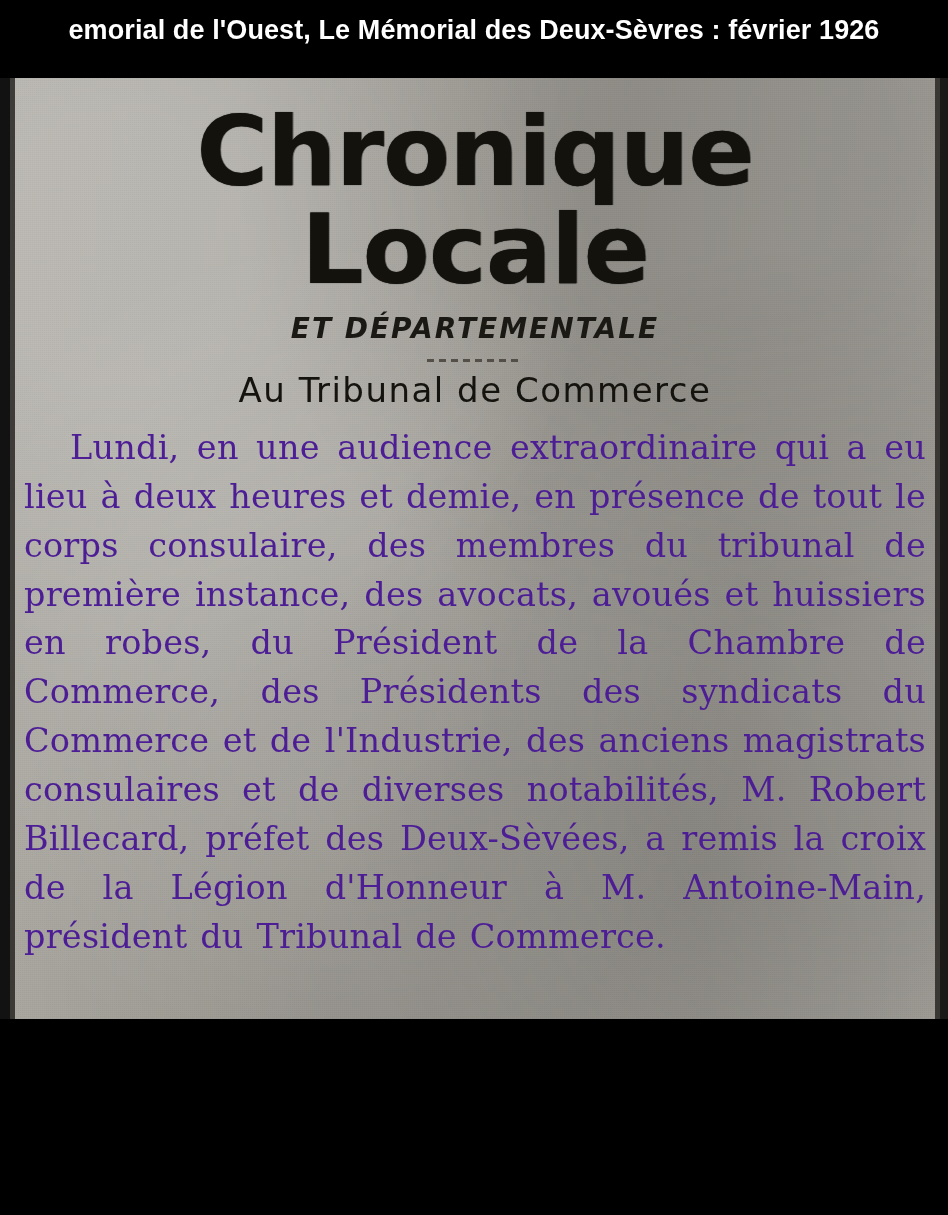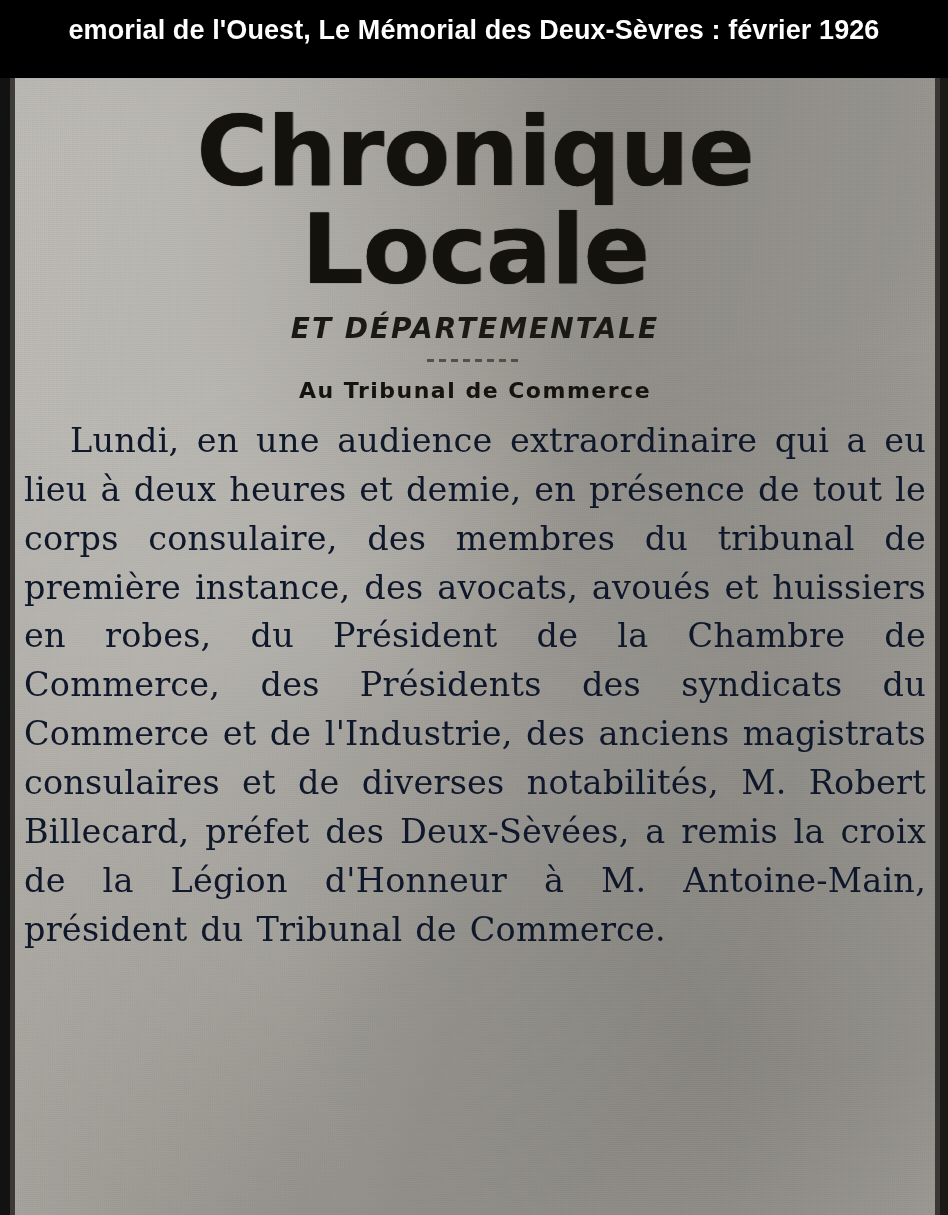--- a/index.html
+++ b/index.html
@@ -36,21 +36,21 @@
     white-space: nowrap;
     letter-spacing: 0.1px;
   }
 
   
   .scan-area {
     position: absolute;
     top: 78px;
     left: 0;
     width: 948px;
-    height: 1137px;
+    height: 941px;
     background: #a5a29b;
     overflow: hidden;
   }
   
   .scan-paper {
     position: absolute;
     inset: 0;
     background-color: #a9a69f;
     background-image:
       radial-gradient(circle at 12% 18%, rgba(255,255,255,0.17) 0 12%, rgba(0,0,0,0) 42%),
@@ -125,37 +125,37 @@
     color: #1b1913;
   }
   .ornament {
     margin: 14px auto 6px auto;
     width: 96px;
     height: 3px;
     background: repeating-linear-gradient(90deg, #46413a 0 7px, rgba(0,0,0,0) 7px 12px);
     opacity: 0.85;
   }
   .section-title {
-    margin-top: 16px;
+    margin-top: 8px;
     font-family: "DejaVu Sans", sans-serif;
-    font-weight: bold;
-    font-size: 22px;
+    font-weight: normal;
+    font-size: 34px;
     letter-spacing: 1.5px;
     color: #15130e;
   }
 
   
   .article-body {
     margin-top: 14px;
     padding: 0 6px;
     text-align: justify;
     font-family: "DejaVu Serif", serif;
     font-size: 33.5px;
     line-height: 1.46;
-    color: #0f172a;
+    color: #4c1d95;
     letter-spacing: 0.2px;
     word-spacing: 2px;
   }
   .article-body .indent { display: inline-block; width: 46px; }
 </style>
 </head>
 <body>
 
 <div class="viewer-header">
   <div class="title">emorial de l'Ouest, Le Mémorial des Deux-Sèvres : février 1926</div>

